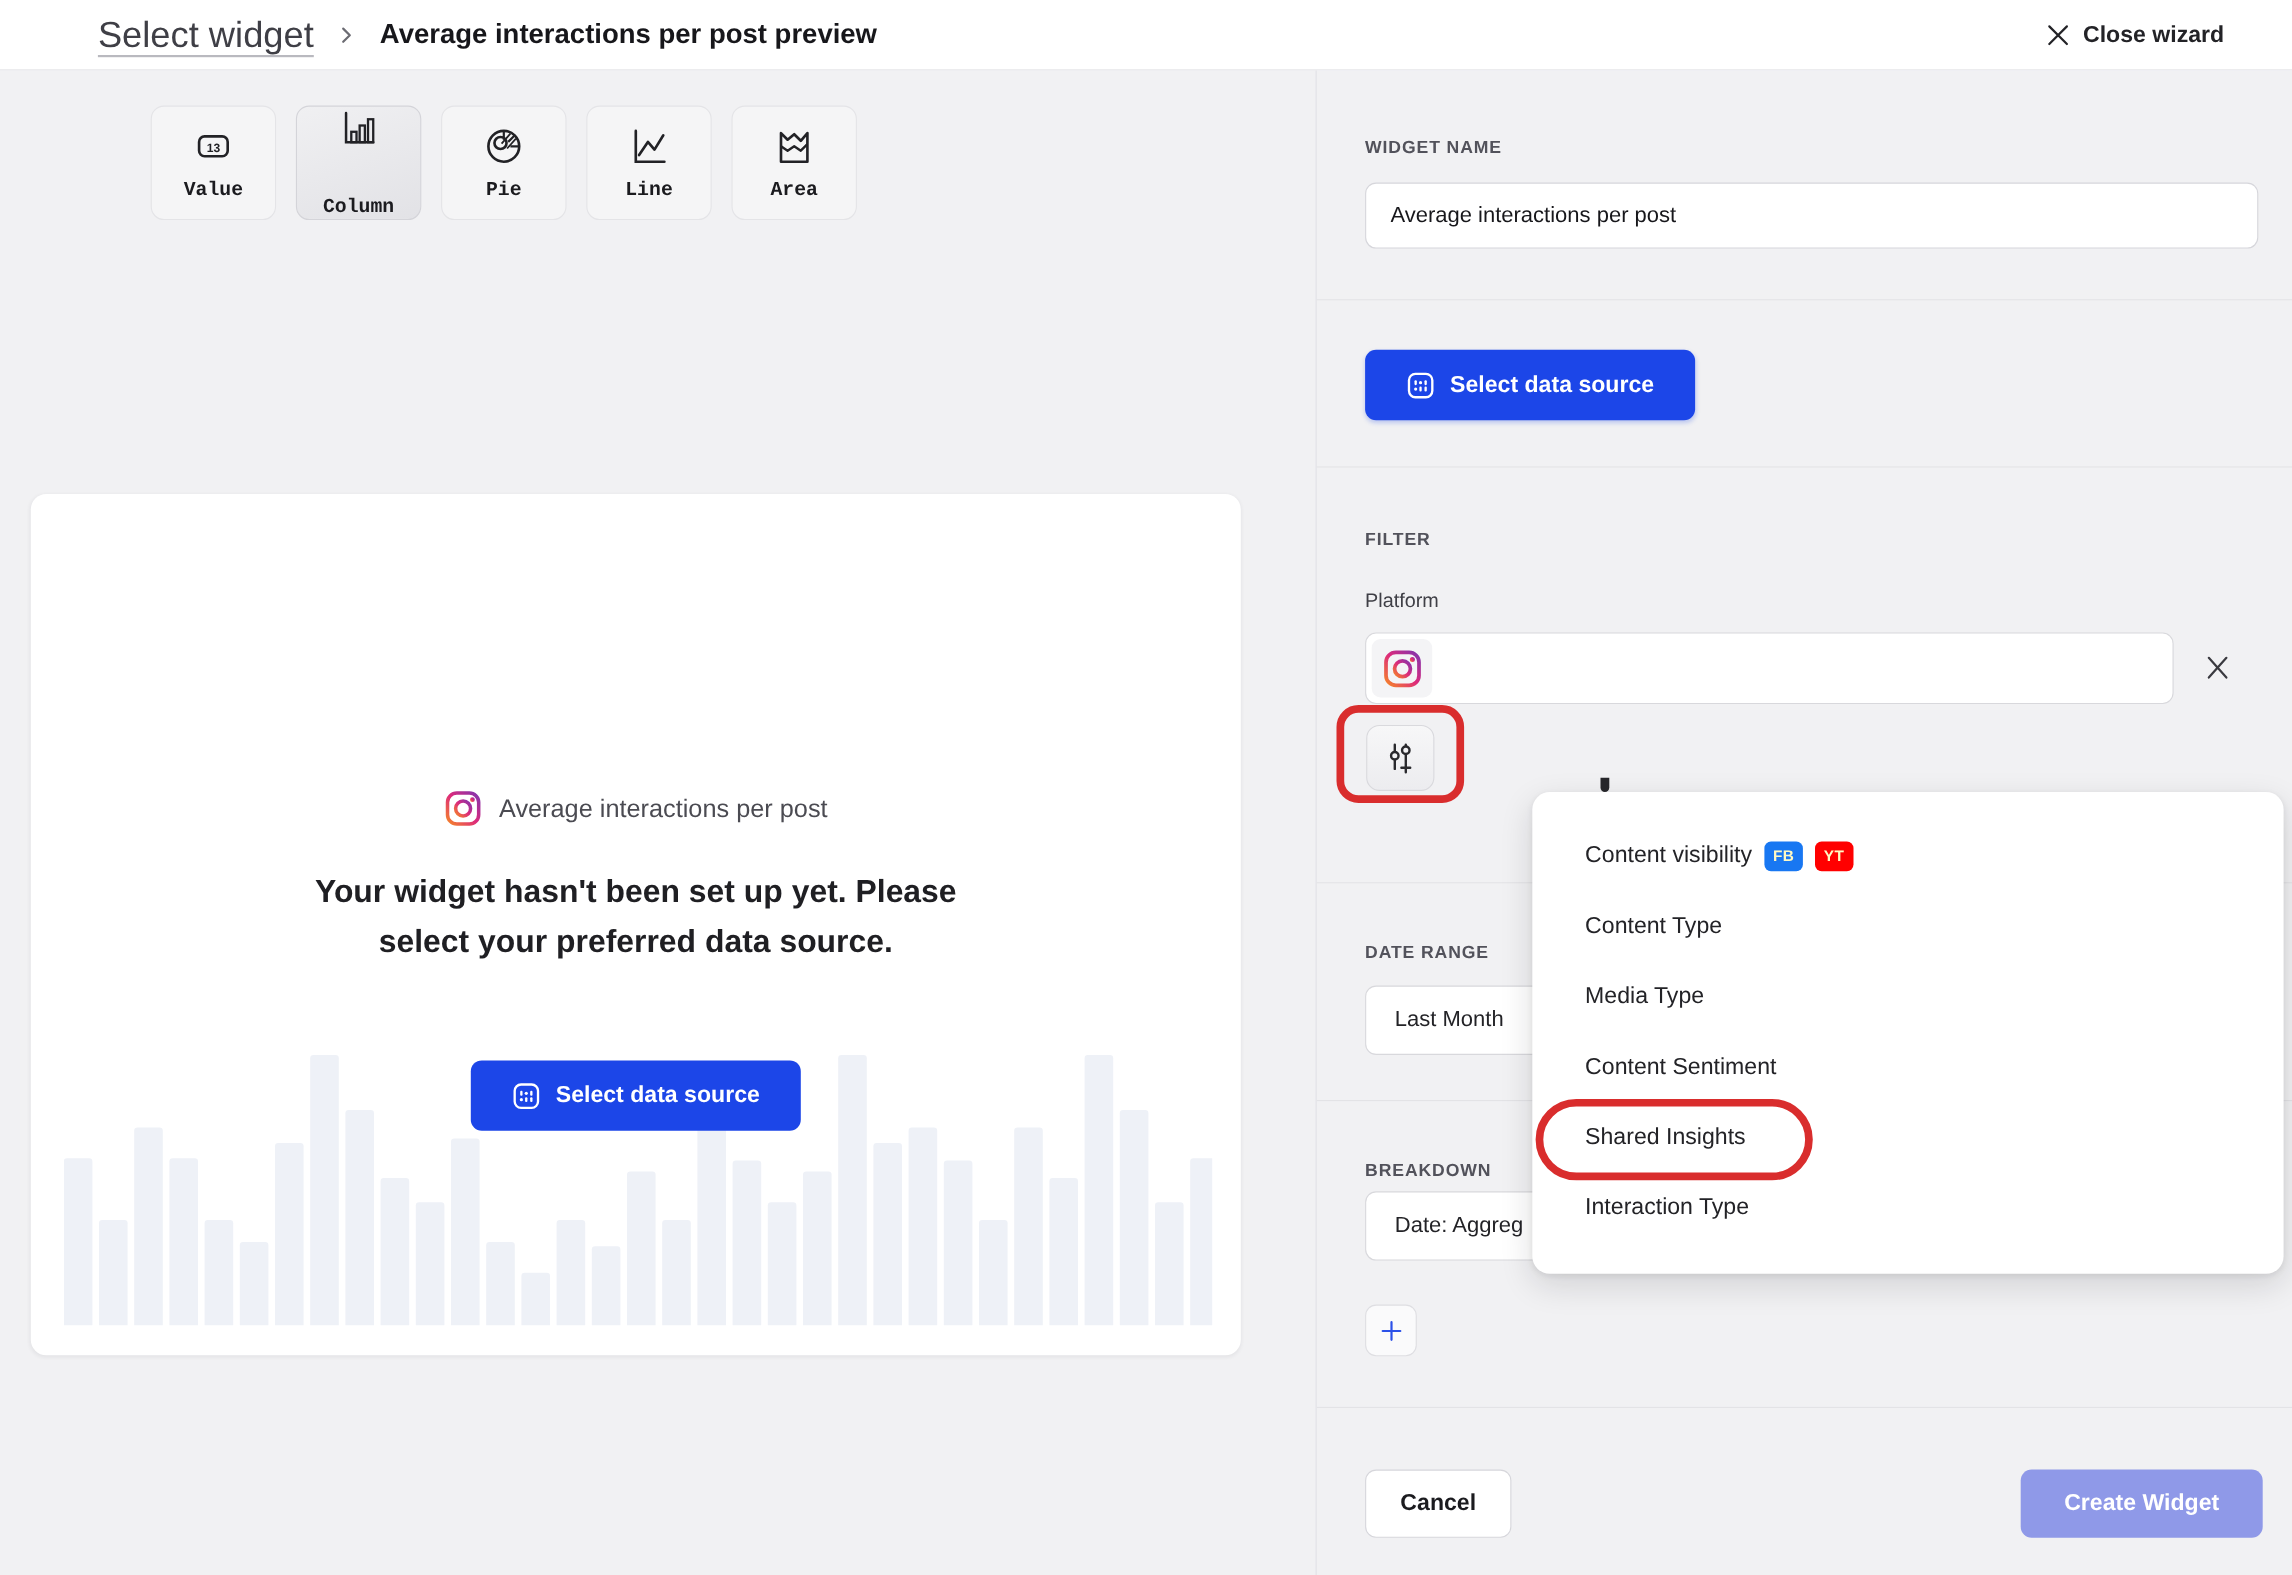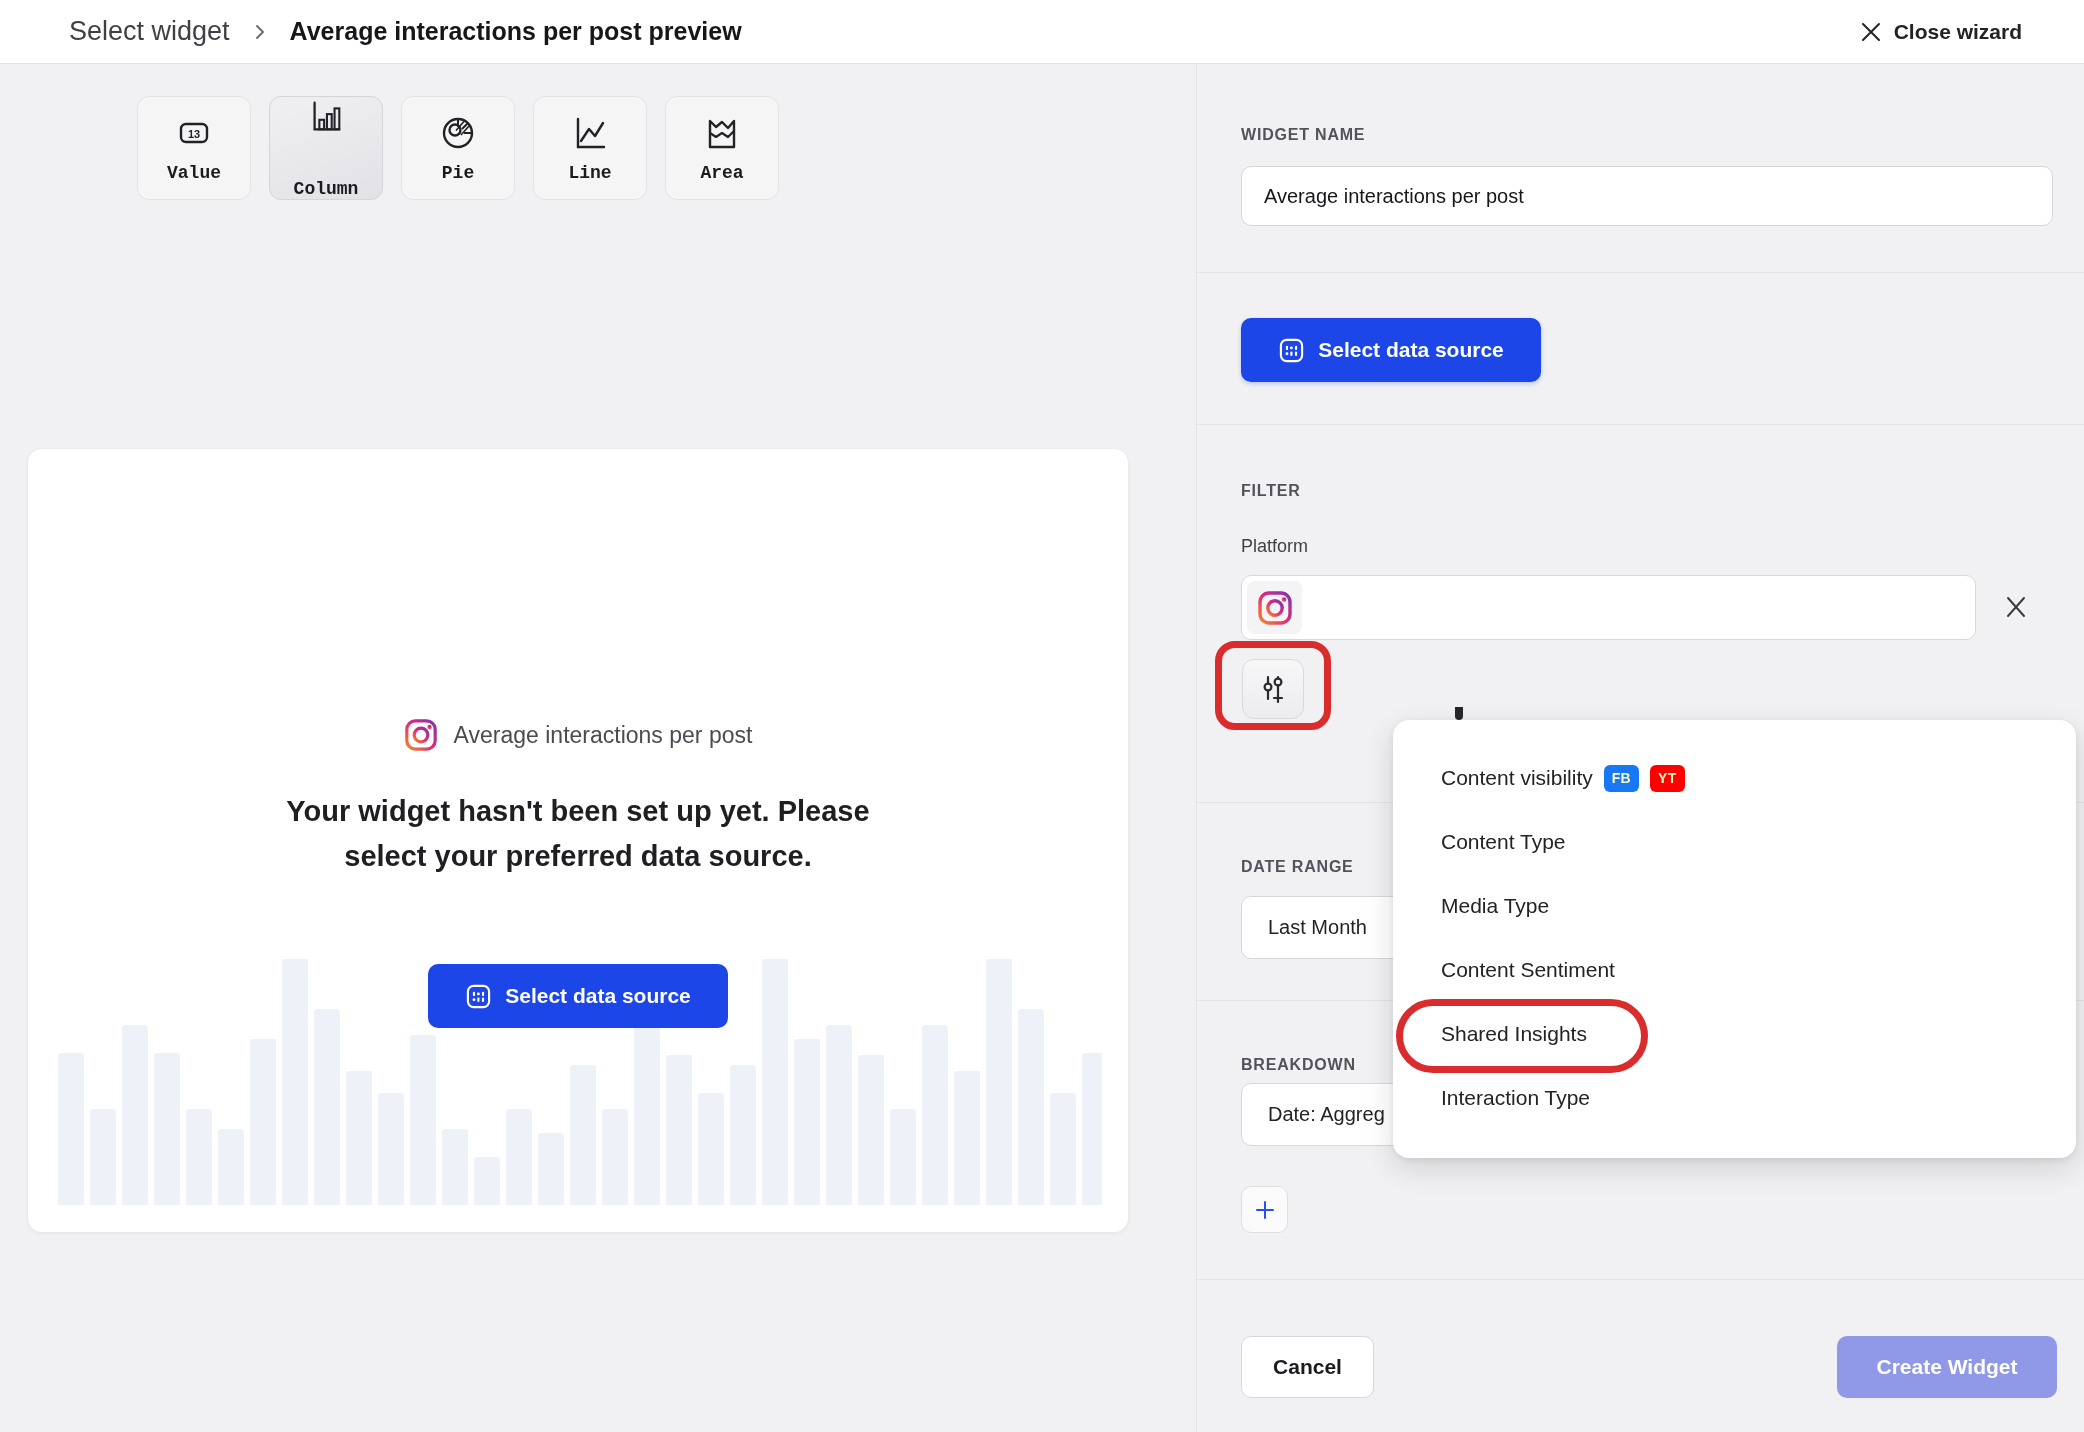--- a/index.html
+++ b/index.html
@@ -6,21 +6,21 @@
     --accent:#1C46E8; --accent-disabled:#8F99E8; --red:#D92D2D;
     --bg:#F1F1F3; --border:#E4E4E7; --ink:#17171B; --ink2:#3F3F46; --ink3:#52525B;
   }
   *{margin:0;padding:0;box-sizing:border-box;}
   html,body{width:2084px;height:1432px;}
   body{font-family:"Liberation Sans",sans-serif;background:var(--bg);color:var(--ink);overflow:hidden;}
   #stage{position:relative;width:2084px;height:1432px;}
 
   
   .topbar{position:absolute;left:0;top:0;width:2084px;height:64px;background:#fff;border-bottom:1px solid var(--border);display:flex;align-items:center;}
-  .breadcrumb-link{margin-left:69px;font-size:27px;color:var(--ink2);text-underline-offset:7px;text-decoration-color:#b9b9bf;text-decoration-thickness:2px;cursor:pointer;}
+  .breadcrumb-link{margin-left:89px;font-size:33px;color:var(--ink2);text-decoration:underline;text-underline-offset:7px;text-decoration-color:#b9b9bf;text-decoration-thickness:2px;cursor:pointer;}
   .crumb-chev{margin:0 22px;display:flex;align-items:center;}
   .page-title{font-size:25px;font-weight:bold;color:var(--ink);}
   .close-wizard{position:absolute;right:62px;top:0;height:64px;display:flex;align-items:center;gap:12px;font-size:21px;font-weight:bold;color:#232327;cursor:pointer;}
 
   
   .type-btn{position:absolute;top:96px;width:114px;height:104px;border-radius:12px;background:#F5F5F6;border:1px solid var(--border);display:flex;flex-direction:column;align-items:center;justify-content:center;gap:10px;cursor:pointer;}
   .type-btn.selected{background:linear-gradient(160deg,#F0F0F2,#E2E2E6);border-color:#D4D4D9;gap:44px;}
   .type-btn .tlabel{font-size:18px;font-weight:bold;color:#1B1B1F;font-family:Liberation Mono, monospace;}
   .type-icon{width:40px;height:40px;display:block;}
 

